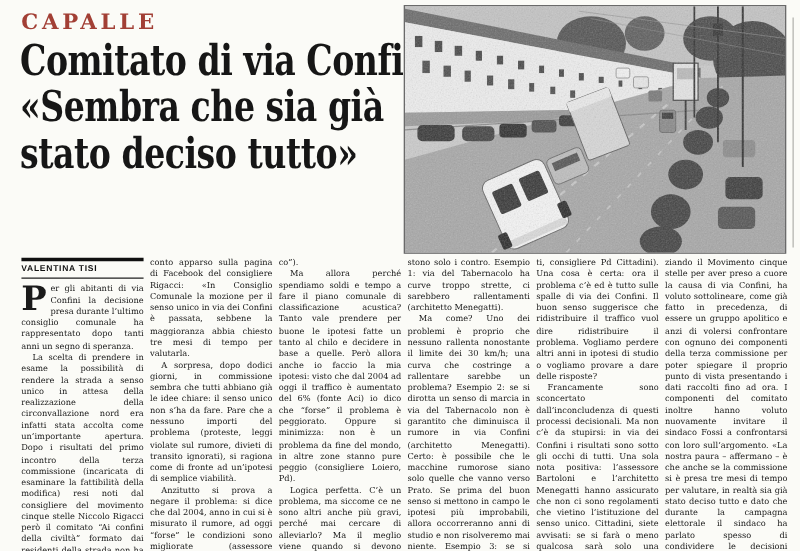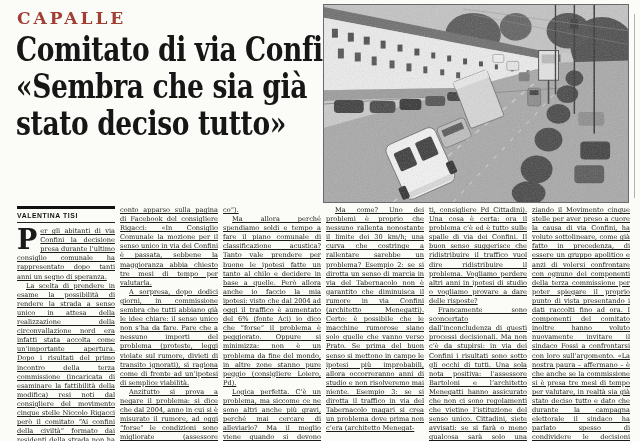--- a/index.html
+++ b/index.html
@@ -14,21 +14,21 @@
       font-size:14.5px;line-height:17.5px;color:#1d1d1d;}
   .photo{position:absolute;left:323px;top:4px;width:306px;height:199px;margin:0;
       border:1px solid #6b6b66;box-sizing:border-box;background:#c6c6c0;
       filter:grayscale(1) contrast(1.03);}
   .photo svg{display:block;width:100%;height:100%;}
   .col-rule{position:absolute;left:634px;top:14px;width:1px;height:184px;background:#b3b3ae;}
   .body{position:absolute;left:17px;top:206px;width:616px;height:235px;overflow:hidden;
       display:flex;gap:5px;}
   .col{flex:0 0 98px;width:98px;text-align:justify;font-size:6.6px;line-height:9.1px;
       color:#1a1a1a;overflow:hidden;}
-  .col p{margin:0;text-indent:9px;text-decoration:underline;}
+  .col p{margin:0;text-indent:9px;}
   .col p.cont,.col p.drop{text-indent:0;}
   .drop::first-letter{float:left;font-size:27px;line-height:21px;padding:2px 3px 0 0;
       font-weight:bold;}
   .byline-block{border-top:3px solid #101010;border-bottom:1px solid #202020;
       padding:2px 0;margin-bottom:4px;font-family:"Liberation Sans",sans-serif;
       font-size:6.8px;font-weight:bold;letter-spacing:0.6px;color:#111;}
 </style>
 </head>
 <body>
 
@@ -173,20 +173,21 @@
       <p class="cont">conto apparso sulla pagina di Facebook del consigliere Rigacci: «In Consiglio Comunale la mozione per il senso unico in via dei Confini è passata, sebbene la maggioranza abbia chiesto tre mesi di tempo per valutarla.</p>
       <p>A sorpresa, dopo dodici giorni, in commissione sembra che tutti abbiano già le idee chiare: il senso unico non s’ha da fare. Pare che a nessuno importi del problema (proteste, leggi violate sul rumore, divieti di transito ignorati), si ragiona come di fronte ad un’ipotesi di semplice viabilità.</p>
       <p>Anzitutto si prova a negare il problema: si dice che dal 2004, anno in cui si è misurato il rumore, ad oggi “forse” le condizioni sono migliorate (assessore Bartoloni di Sel, architetto Menegatti, consigliere Ballerini di “Fossi sinda-</p>
     </div>
     <div class="col">
       <p class="cont">co”).</p>
       <p>Ma allora perché spendiamo soldi e tempo a fare il piano comunale di classificazione acustica? Tanto vale prendere per buone le ipotesi fatte un tanto al chilo e decidere in base a quelle. Però allora anche io faccio la mia ipotesi: visto che dal 2004 ad oggi il traffico è aumentato del 6% (fonte Aci) io dico che “forse” il problema è peggiorato. Oppure si minimizza: non è un problema da fine del mondo, in altre zone stanno pure peggio (consigliere Loiero, Pd).</p>
       <p>Logica perfetta. C’è un problema, ma siccome ce ne sono altri anche più gravi, perché mai cercare di alleviarlo? Ma il meglio viene quando si devono analizzare i pro e i contro del senso unico: si fa finta che di contro non ce ne siano e si immaginano situazioni improbabili per dire che esi-</p>
     </div>
     <div class="col">
+      <p class="cont">stono solo i contro. Esempio 1: via del Tabernacolo ha curve troppo strette, ci sarebbero rallentamenti (architetto Menegatti).</p>
       <p>Ma come? Uno dei problemi è proprio che nessuno rallenta nonostante il limite dei 30 km/h; una curva che costringe a rallentare sarebbe un problema? Esempio 2: se si dirotta un senso di marcia in via del Tabernacolo non è garantito che diminuisca il rumore in via Confini (architetto Menegatti). Certo: è possibile che le macchine rumorose siano solo quelle che vanno verso Prato. Se prima del buon senso si mettono in campo le ipotesi più improbabili, allora occorreranno anni di studio e non risolveremo mai niente. Esempio 3: se si dirotta il traffico in via del Tabernacolo magari si crea un problema dove prima non c’era (architetto Menegat-</p>
     </div>
     <div class="col">
       <p class="cont">ti, consigliere Pd Cittadini). Una cosa è certa: ora il problema c’è ed è tutto sulle spalle di via dei Confini. Il buon senso suggerisce che ridistribuire il traffico vuol dire ridistribuire il problema. Vogliamo perdere altri anni in ipotesi di studio o vogliamo provare a dare delle risposte?</p>
       <p>Francamente sono sconcertato dall’inconcludenza di questi processi decisionali. Ma non c’è da stupirsi: in via dei Confini i risultati sono sotto gli occhi di tutti. Una sola nota positiva: l’assessore Bartoloni e l’architetto Menegatti hanno assicurato che non ci sono regolamenti che vietino l’istituzione del senso unico. Cittadini, siete avvisati: se si farà o meno qualcosa sarà solo una volontà politica, quindi fatevi sentire presso i consiglieri che prenderanno la decisione».</p>
 
     </div>
     <div class="col">
       <p class="cont">ziando il Movimento cinque stelle per aver preso a cuore la causa di via Confini, ha voluto sottolineare, come già fatto in precedenza, di essere un gruppo apolitico e anzi di volersi confrontare con ognuno dei componenti della terza commissione per poter spiegare il proprio punto di vista presentando i dati raccolti fino ad ora. I componenti del comitato inoltre hanno voluto nuovamente invitare il sindaco Fossi a confrontarsi con loro sull’argomento. «La nostra paura – affermano – è che anche se la commissione si è presa tre mesi di tempo per valutare, in realtà sia già stato deciso tutto e dato che durante la campagna elettorale il sindaco ha parlato spesso di condividere le decisioni insieme ai cittadini vorremmo avere la possibilità di dire la nostra».</p>
     </div>

